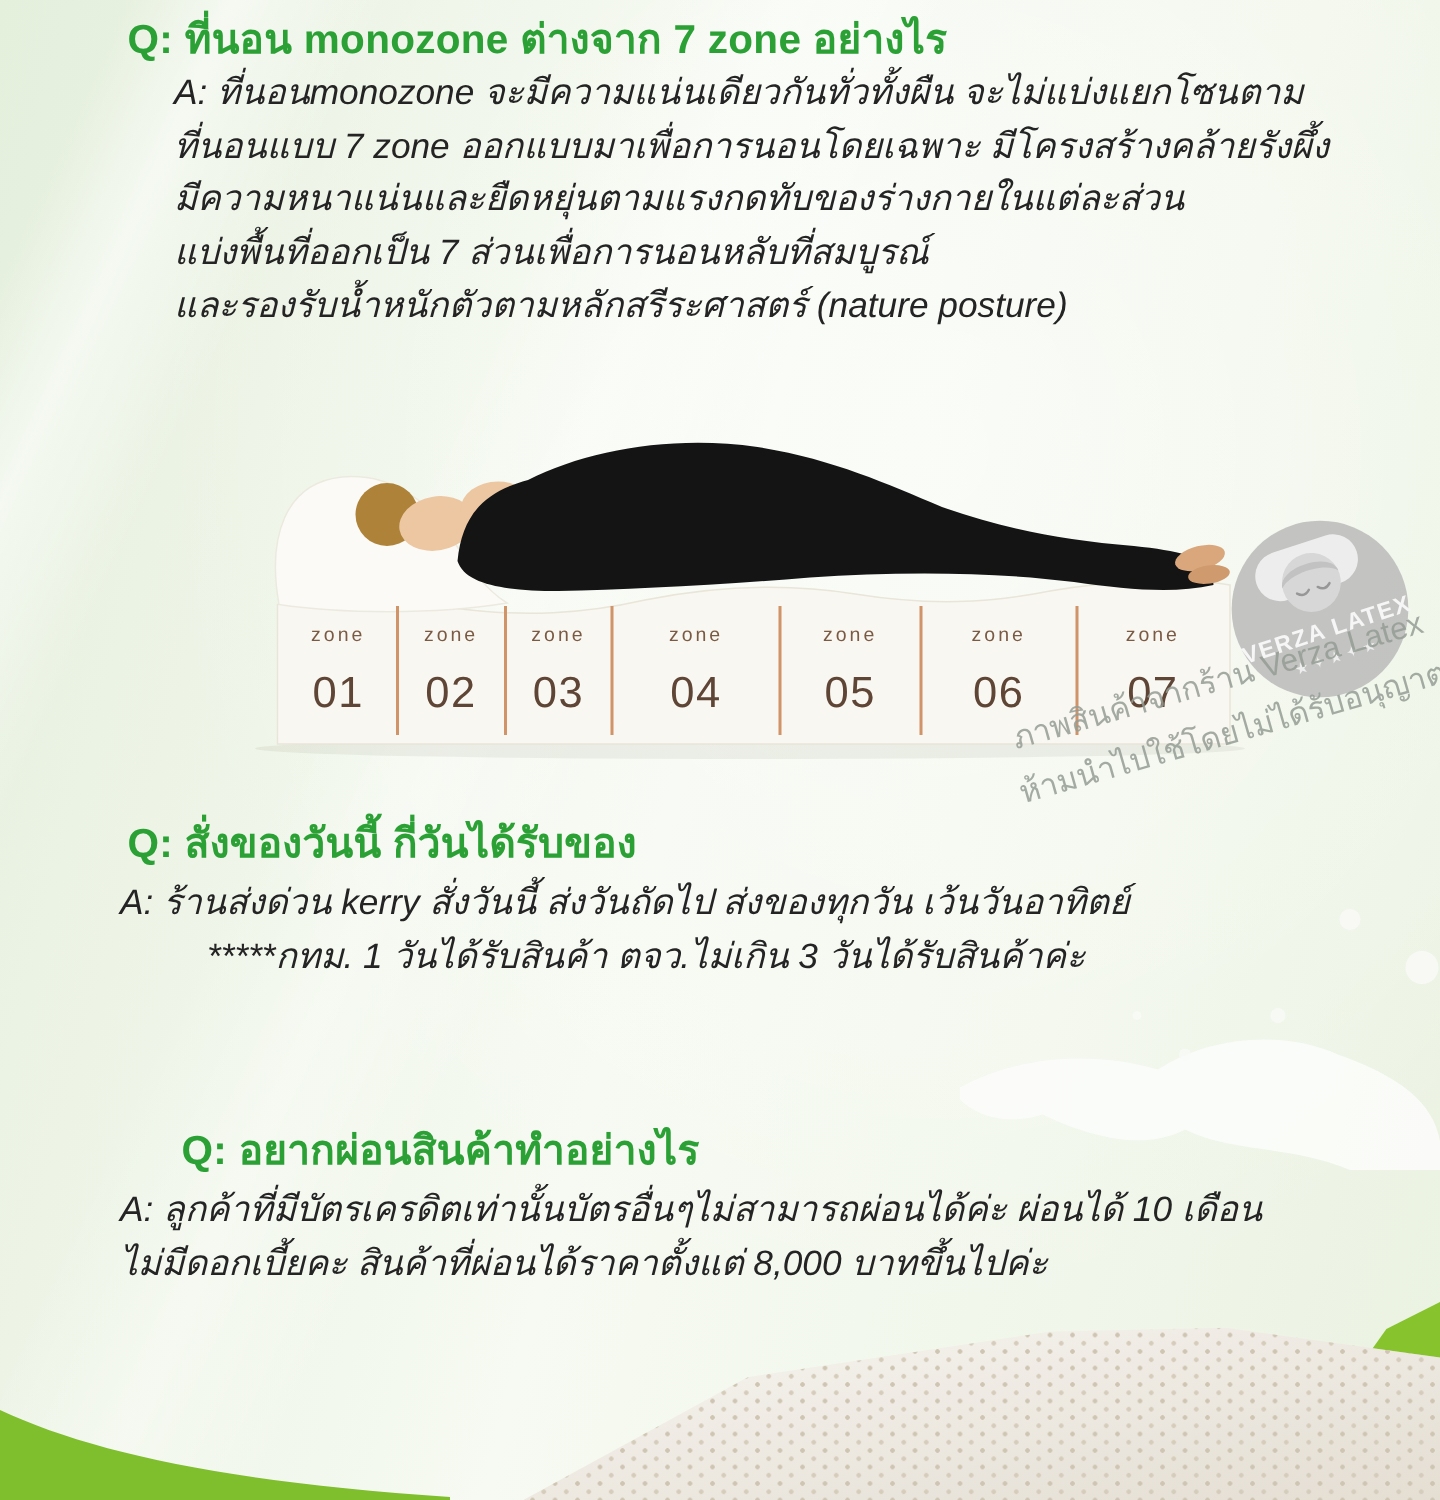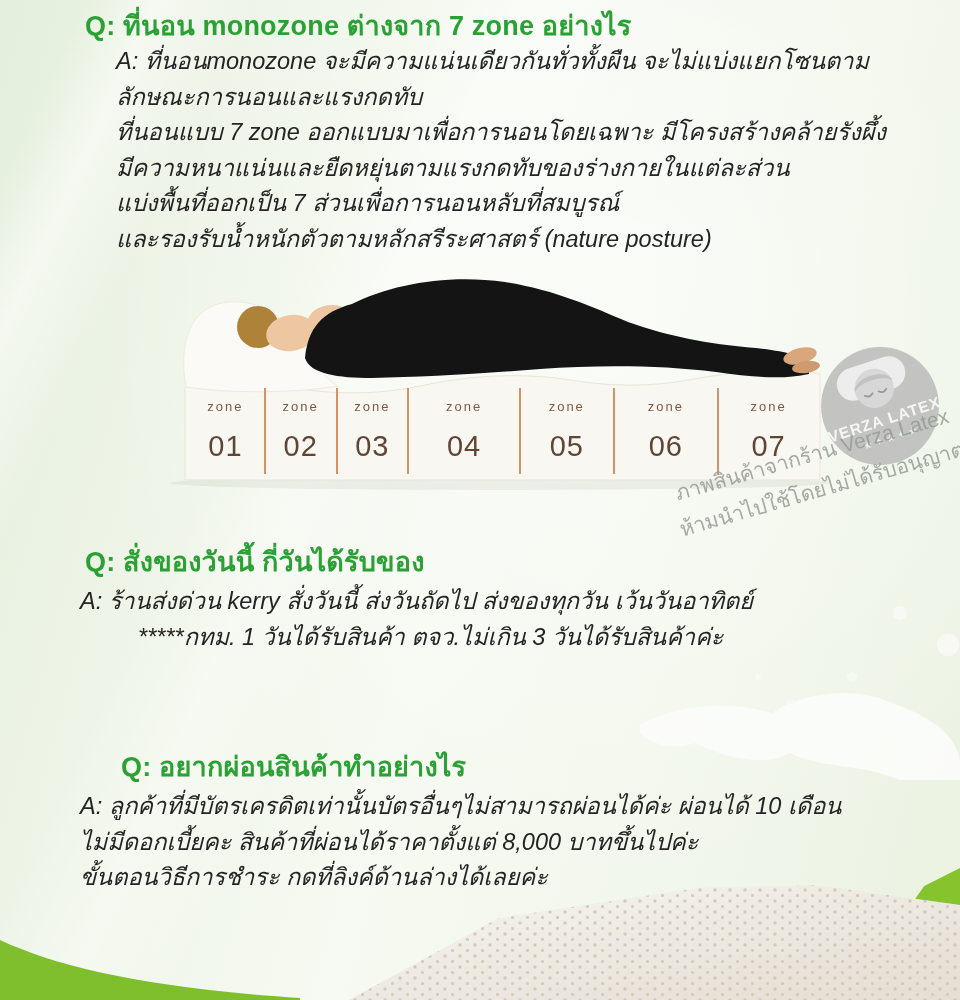--- a/index.html
+++ b/index.html
@@ -16,21 +16,21 @@
       radial-gradient(ellipse at 65% 30%,rgba(255,255,255,.5),rgba(255,255,255,0) 60%);
   }
   .q-heading{
     position:absolute;left:85px;color:#2ba135;font-weight:bold;
     font-size:27px;letter-spacing:.2px;white-space:nowrap;
   }
   .answer{position:absolute;left:80px;color:#242424;font-size:23.5px;
     font-style:italic;line-height:35.5px;white-space:nowrap;}
   .answer .indent{padding-left:58px;}
   
-  .diagram{position:absolute;left:0;top:250px;width:960px;height:242px;}
+  .diagram{position:absolute;left:0;top:266px;width:960px;height:242px;}
   .zones{position:absolute;left:187px;top:396px;width:631px;height:86px;display:flex;}
   .zone-cell{flex:1;display:flex;flex-direction:column;align-items:center;justify-content:center;
     border-right:2px solid #d09468;}
   .zone-cell:last-child{border-right:none;}
   .zone-word{font-size:13px;letter-spacing:2px;color:#7b5a44;}
   .zone-num{font-size:29px;letter-spacing:1px;color:#5e4536;margin-top:16px;}
   
   .wm-logo{position:absolute;left:818px;top:344px;width:124px;height:124px;}
   .wm-text{
     position:absolute;left:652px;top:436px;width:330px;text-align:center;
@@ -58,21 +58,20 @@
   .green-curve{position:absolute;left:0;top:930px;width:300px;height:70px;}
 </style>
 </head>
 <body>
 
 <div class="canvas">
 
   <div class="q-heading" style="top:4px;">Q: ที่นอน monozone ต่างจาก 7 zone อย่างไร</div>
   <div class="answer" style="top:44px;margin-left:36px;">
     <div>A: ที่นอนmonozone จะมีความแน่นเดียวกันทั่วทั้งผืน จะไม่แบ่งแยกโซนตาม</div>
-    <div>ลักษณะการนอนและแรงกดทับ</div>
     <div>ที่นอนแบบ 7 zone ออกแบบมาเพื่อการนอนโดยเฉพาะ มีโครงสร้างคล้ายรังผึ้ง</div>
     <div>มีความหนาแน่นและยืดหยุ่นตามแรงกดทับของร่างกายในแต่ละส่วน</div>
     <div>แบ่งพื้นที่ออกเป็น 7 ส่วนเพื่อการนอนหลับที่สมบูรณ์</div>
     <div>และรองรับน้ำหนักตัวตามหลักสรีระศาสตร์ (nature posture)</div>
   </div>
 
   <div class="diagram">
     <svg width="960" height="242" viewBox="0 0 960 242">
 
       <ellipse cx="500" cy="233" rx="330" ry="7" fill="rgba(90,90,70,0.08)"></ellipse>
@@ -154,21 +153,20 @@
     <circle cx="348" cy="60" r="11" fill="#f8faf6" opacity="0.9"></circle>
     <circle cx="252" cy="92" r="5" fill="#f8faf6" opacity="0.85"></circle>
     <circle cx="190" cy="118" r="4" fill="#f8faf6" opacity="0.8"></circle>
     <circle cx="158" cy="92" r="3" fill="#f8faf6" opacity="0.8"></circle>
   </svg>
 
   <div class="q-heading" style="top:745px;margin-left:36px;">Q: อยากผ่อนสินค้าทำอย่างไร</div>
   <div class="answer" style="top:789px;">
     <div>A: ลูกค้าที่มีบัตรเครดิตเท่านั้นบัตรอื่นๆไม่สามารถผ่อนได้ค่ะ ผ่อนได้ 10 เดือน</div>
     <div>ไม่มีดอกเบี้ยคะ สินค้าที่ผ่อนได้ราคาตั้งแต่ 8,000 บาทขึ้นไปค่ะ</div>
-    <div>ขั้นตอนวิธีการชำระ กดที่ลิงค์ด้านล่างได้เลยค่ะ</div>
   </div>
 
   <div class="lime-wedge"></div>
   <div class="mattress-photo"></div>
   <svg class="green-curve" viewBox="0 0 300 70">
     <path d="M0,10 C60,38 150,58 300,68 L300,70 L0,70 Z" fill="#7fbe2d"></path>
   </svg>
 
 </div>
 

